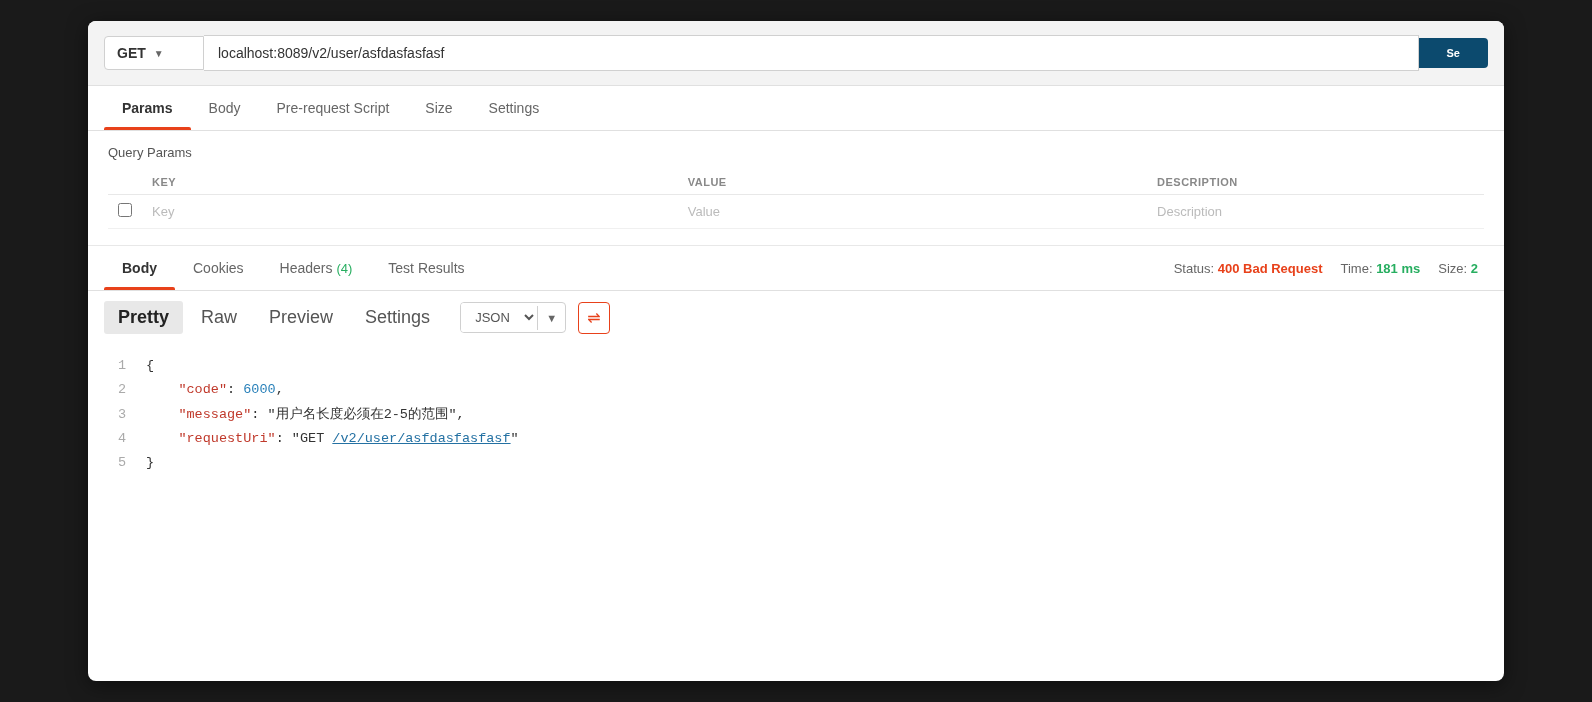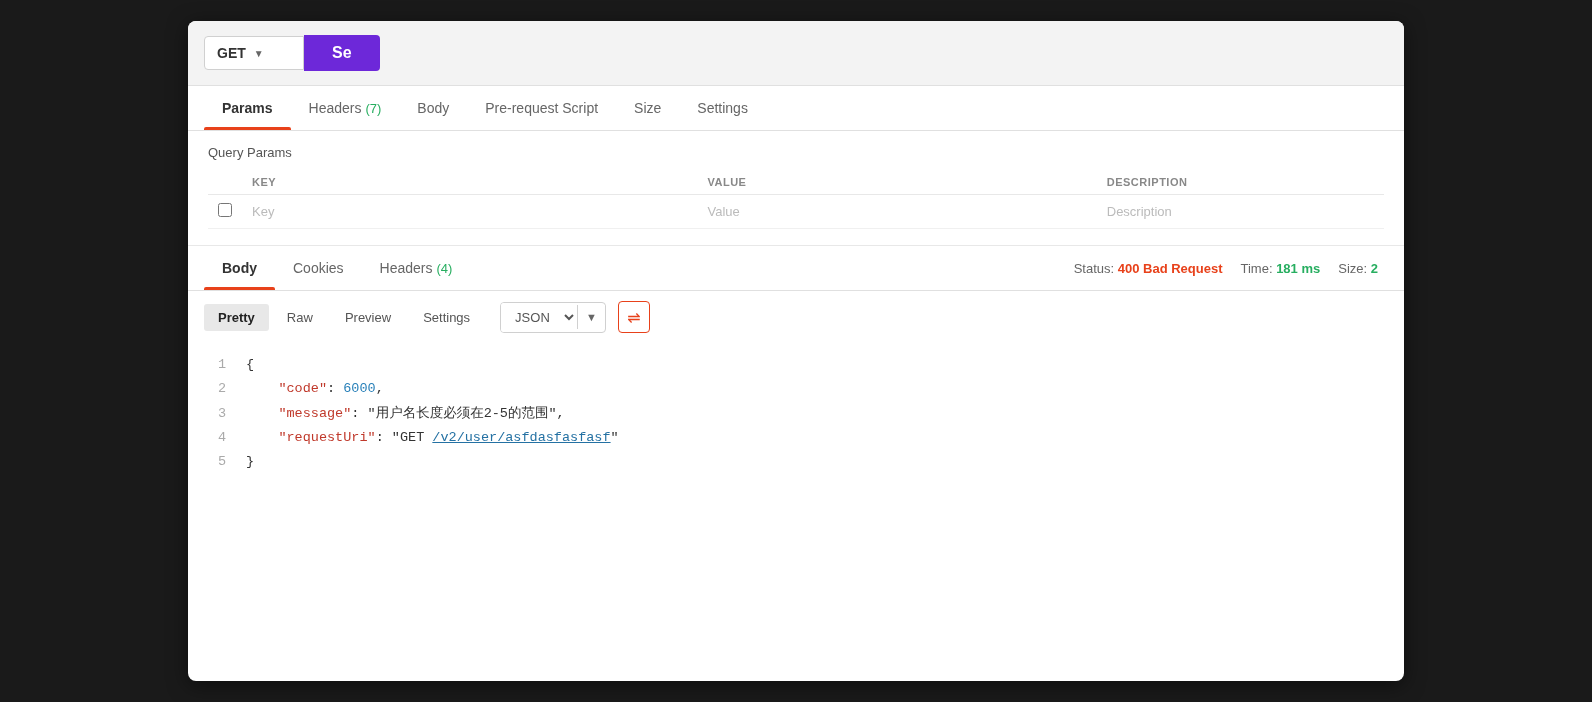--- a/index.html
+++ b/index.html
@@ -8,21 +8,21 @@
       font-family: -apple-system, BlinkMacSystemFont, 'Segoe UI', sans-serif;
       display: flex;
       align-items: center;
       justify-content: center;
       min-height: 100vh;
       padding: 20px;
     }
     .container {
       background: #fff;
       border-radius: 8px;
-      width: 1216px;
+      width: 1416px;
       min-height: 660px;
       overflow: hidden;
       box-shadow: 0 4px 20px rgba(0,0,0,0.5);
     }
     
     .url-bar {
       display: flex;
       align-items: center;
       background: #f3f3f3;
       padding: 14px 16px;
@@ -51,25 +51,25 @@
       flex: 1;
       border: 1px solid #d0d0d0;
       border-left: none;
       padding: 9px 14px;
       font-size: 14px;
       color: #333;
       outline: none;
       background: #fff;
     }
     .send-button {
-      background: #6d28d9;
+      background: #0c4a6e;
       color: #fff;
       border: none;
       padding: 9px 28px;
-      font-size: 16px;
+      font-size: 11px;
       font-weight: 600;
       cursor: pointer;
       border-radius: 0 4px 4px 0;
     }
     
     .request-tabs {
       display: flex;
       align-items: center;
       padding: 0 16px;
       border-bottom: 1px solid #e0e0e0;
@@ -172,21 +172,21 @@
     
     .response-toolbar {
       display: flex;
       align-items: center;
       padding: 10px 16px;
       gap: 4px;
       background: #fff;
     }
     .format-tab {
       padding: 6px 14px;
-      font-size: 13px;
+      font-size: 18px;
       color: #555;
       cursor: pointer;
       border-radius: 3px;
       border: none;
       background: transparent;
     }
     .format-tab.active {
       background: #e8e8e8;
       font-weight: 600;
       color: #222;
@@ -255,30 +255,27 @@
 </head>
 <body>
 
 <div class="container">
 
   <div class="url-bar">
     <div class="method-select">
       <span>GET</span>
       <span class="chevron">▼</span>
     </div>
+    <input class="url-input" type="text" value="localhost:8089/v2/user/asfdasfasfasf" style="">
     <button class="send-button">Se</button>
   </div>
 
   <div class="request-tabs">
     <div class="tab-item active">
       <span>Params</span>
-    </div>
-    <div class="tab-item">
-      <span>Headers</span>
-      <span class="tab-badge"> (<span>7</span>)</span>
     </div>
     <div class="tab-item">
       <span>Body</span>
     </div>
     <div class="tab-item">
       <span>Pre-request Script</span>
     </div>
     <div class="tab-item">
       <span>Size</span>
     </div>
@@ -323,20 +320,23 @@
       <div class="tab-item active">
         <span>Body</span>
       </div>
       <div class="tab-item">
         <span>Cookies</span>
       </div>
       <div class="tab-item">
         <span>Headers</span>
         <span class="tab-badge"> (<span>4</span>)</span>
       </div>
+      <div class="tab-item">
+        <span>Test Results</span>
+      </div>
 
       <div class="response-status">
         <span>
           <span class="status-label">Status:</span>
           <span class="status-value">400 Bad Request</span>
         </span>
         <span>
           <span class="time-label">Time:</span>
           <span class="time-value">181 ms</span>
         </span>

